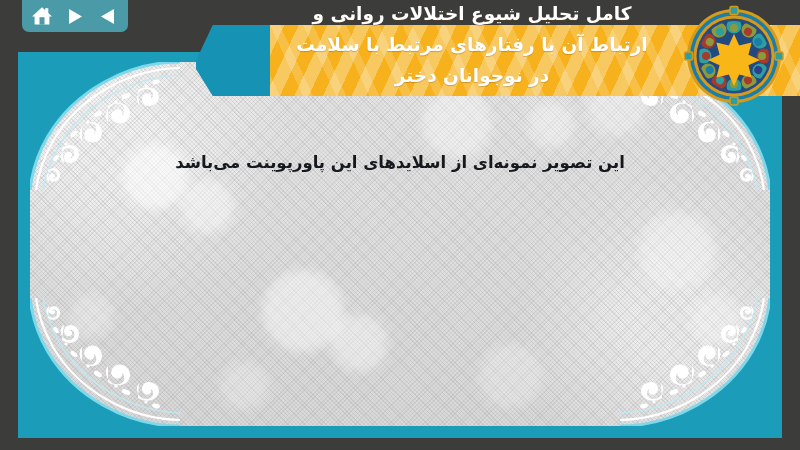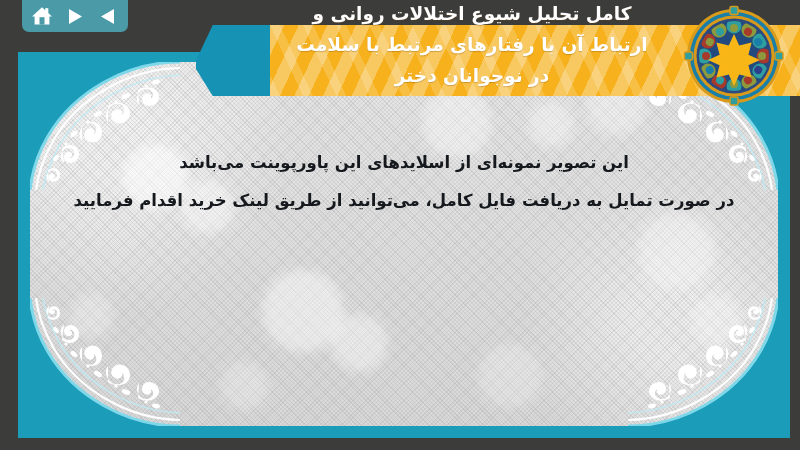--- a/index.html
+++ b/index.html
@@ -68,21 +68,20 @@
   .medallion{
     position:absolute;right:14px;top:4px;width:104px;height:104px;z-index:35;
   }
 
   
   .frame{
     position:absolute;left:18px;top:52px;width:764px;height:386px;
     background:#1b9cb8;
     z-index:10;
     overflow:hidden;
-    padding-left:8px;
   }
   .frame-inner{
     position:absolute;left:12px;top:10px;right:12px;bottom:12px;
     background:
       radial-gradient(circle at 12% 22%, rgba(255,255,255,.55) 0 5%, rgba(255,255,255,0) 24%),
       radial-gradient(circle at 86% 72%, rgba(255,255,255,.50) 0 5%, rgba(255,255,255,0) 22%),
       linear-gradient(#e6e6e6,#d9d9d9);
     overflow:hidden;
   }
   
@@ -339,19 +338,18 @@
             <circle cx="58" cy="60" r="1.8"></circle>
             <circle cx="86" cy="40" r="1.8"></circle>
             <circle cx="116" cy="24" r="1.6"></circle>
             <circle cx="36" cy="82" r="1.6"></circle>
           </g>
         </svg>
       </div>
 
       <div class="body-text">
         <span class="ln">این تصویر نمونه‌ای از اسلایدهای این پاورپوینت می‌باشد</span>
-        <span class="ln">در صورت تمایل به دریافت فایل کامل، می‌توانید از طریق لینک خرید اقدام فرمایید</span>
       </div>
 
     </div>
   </div>
 
 </div>
 
 </body></html>

